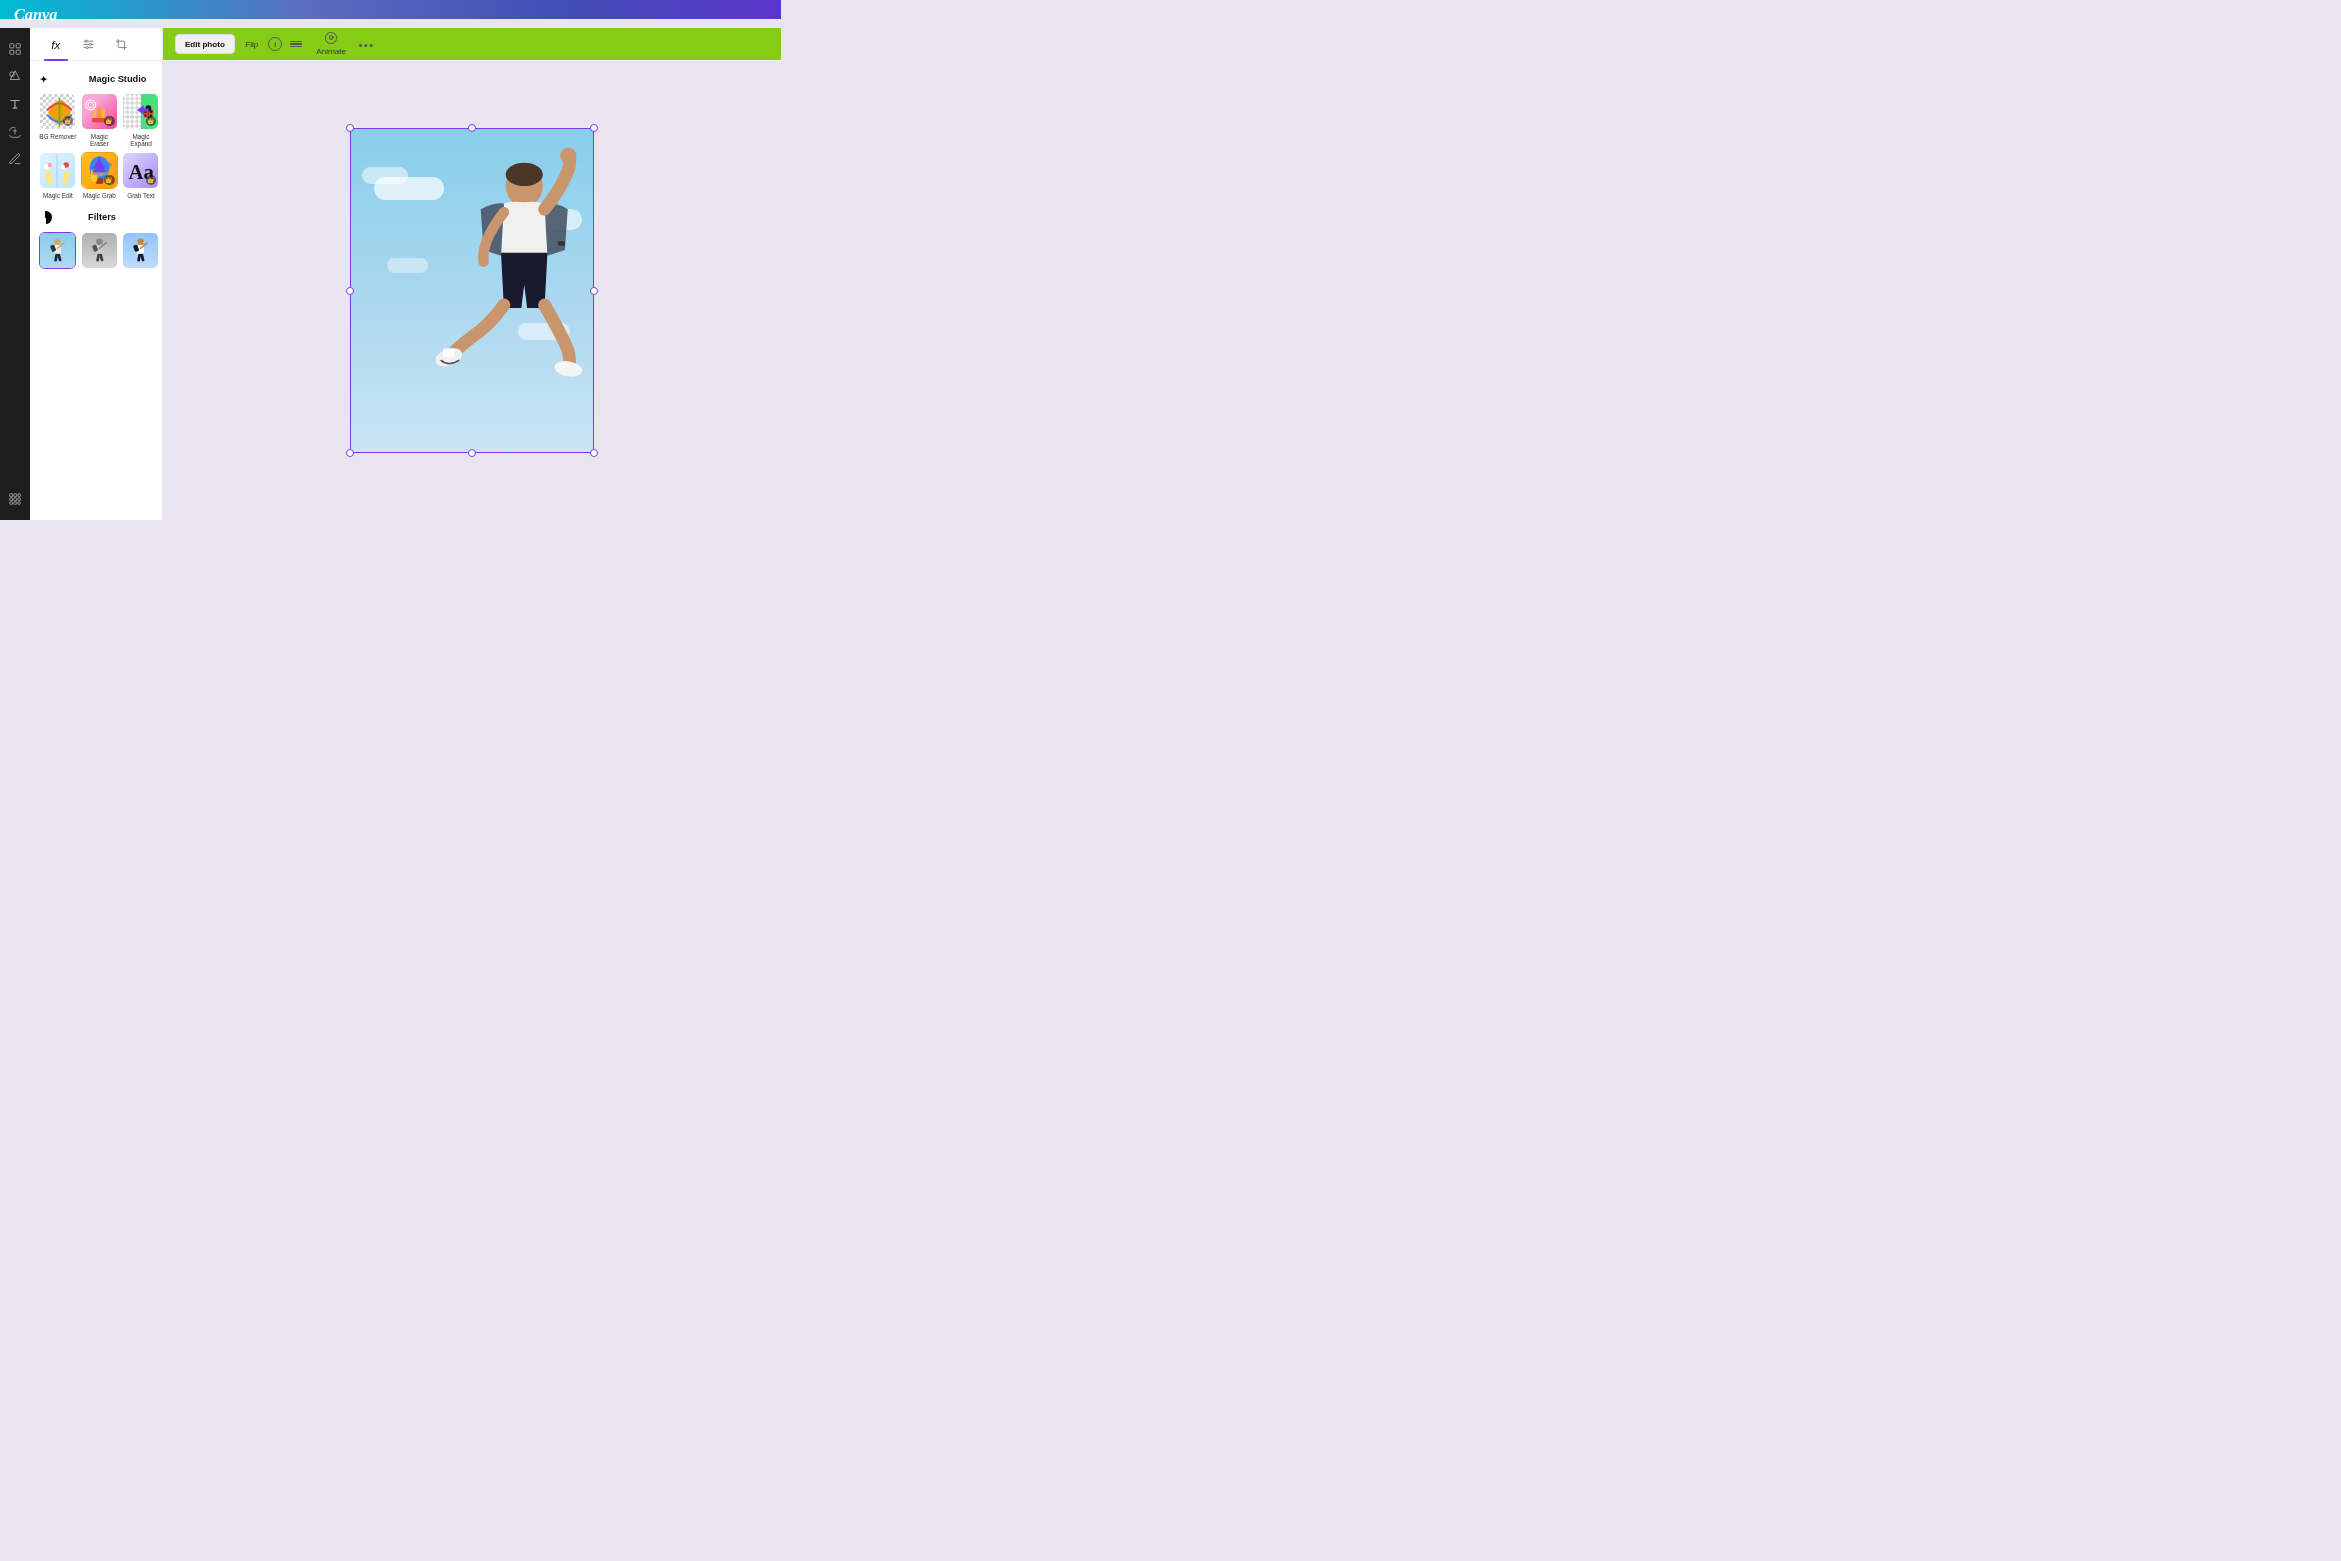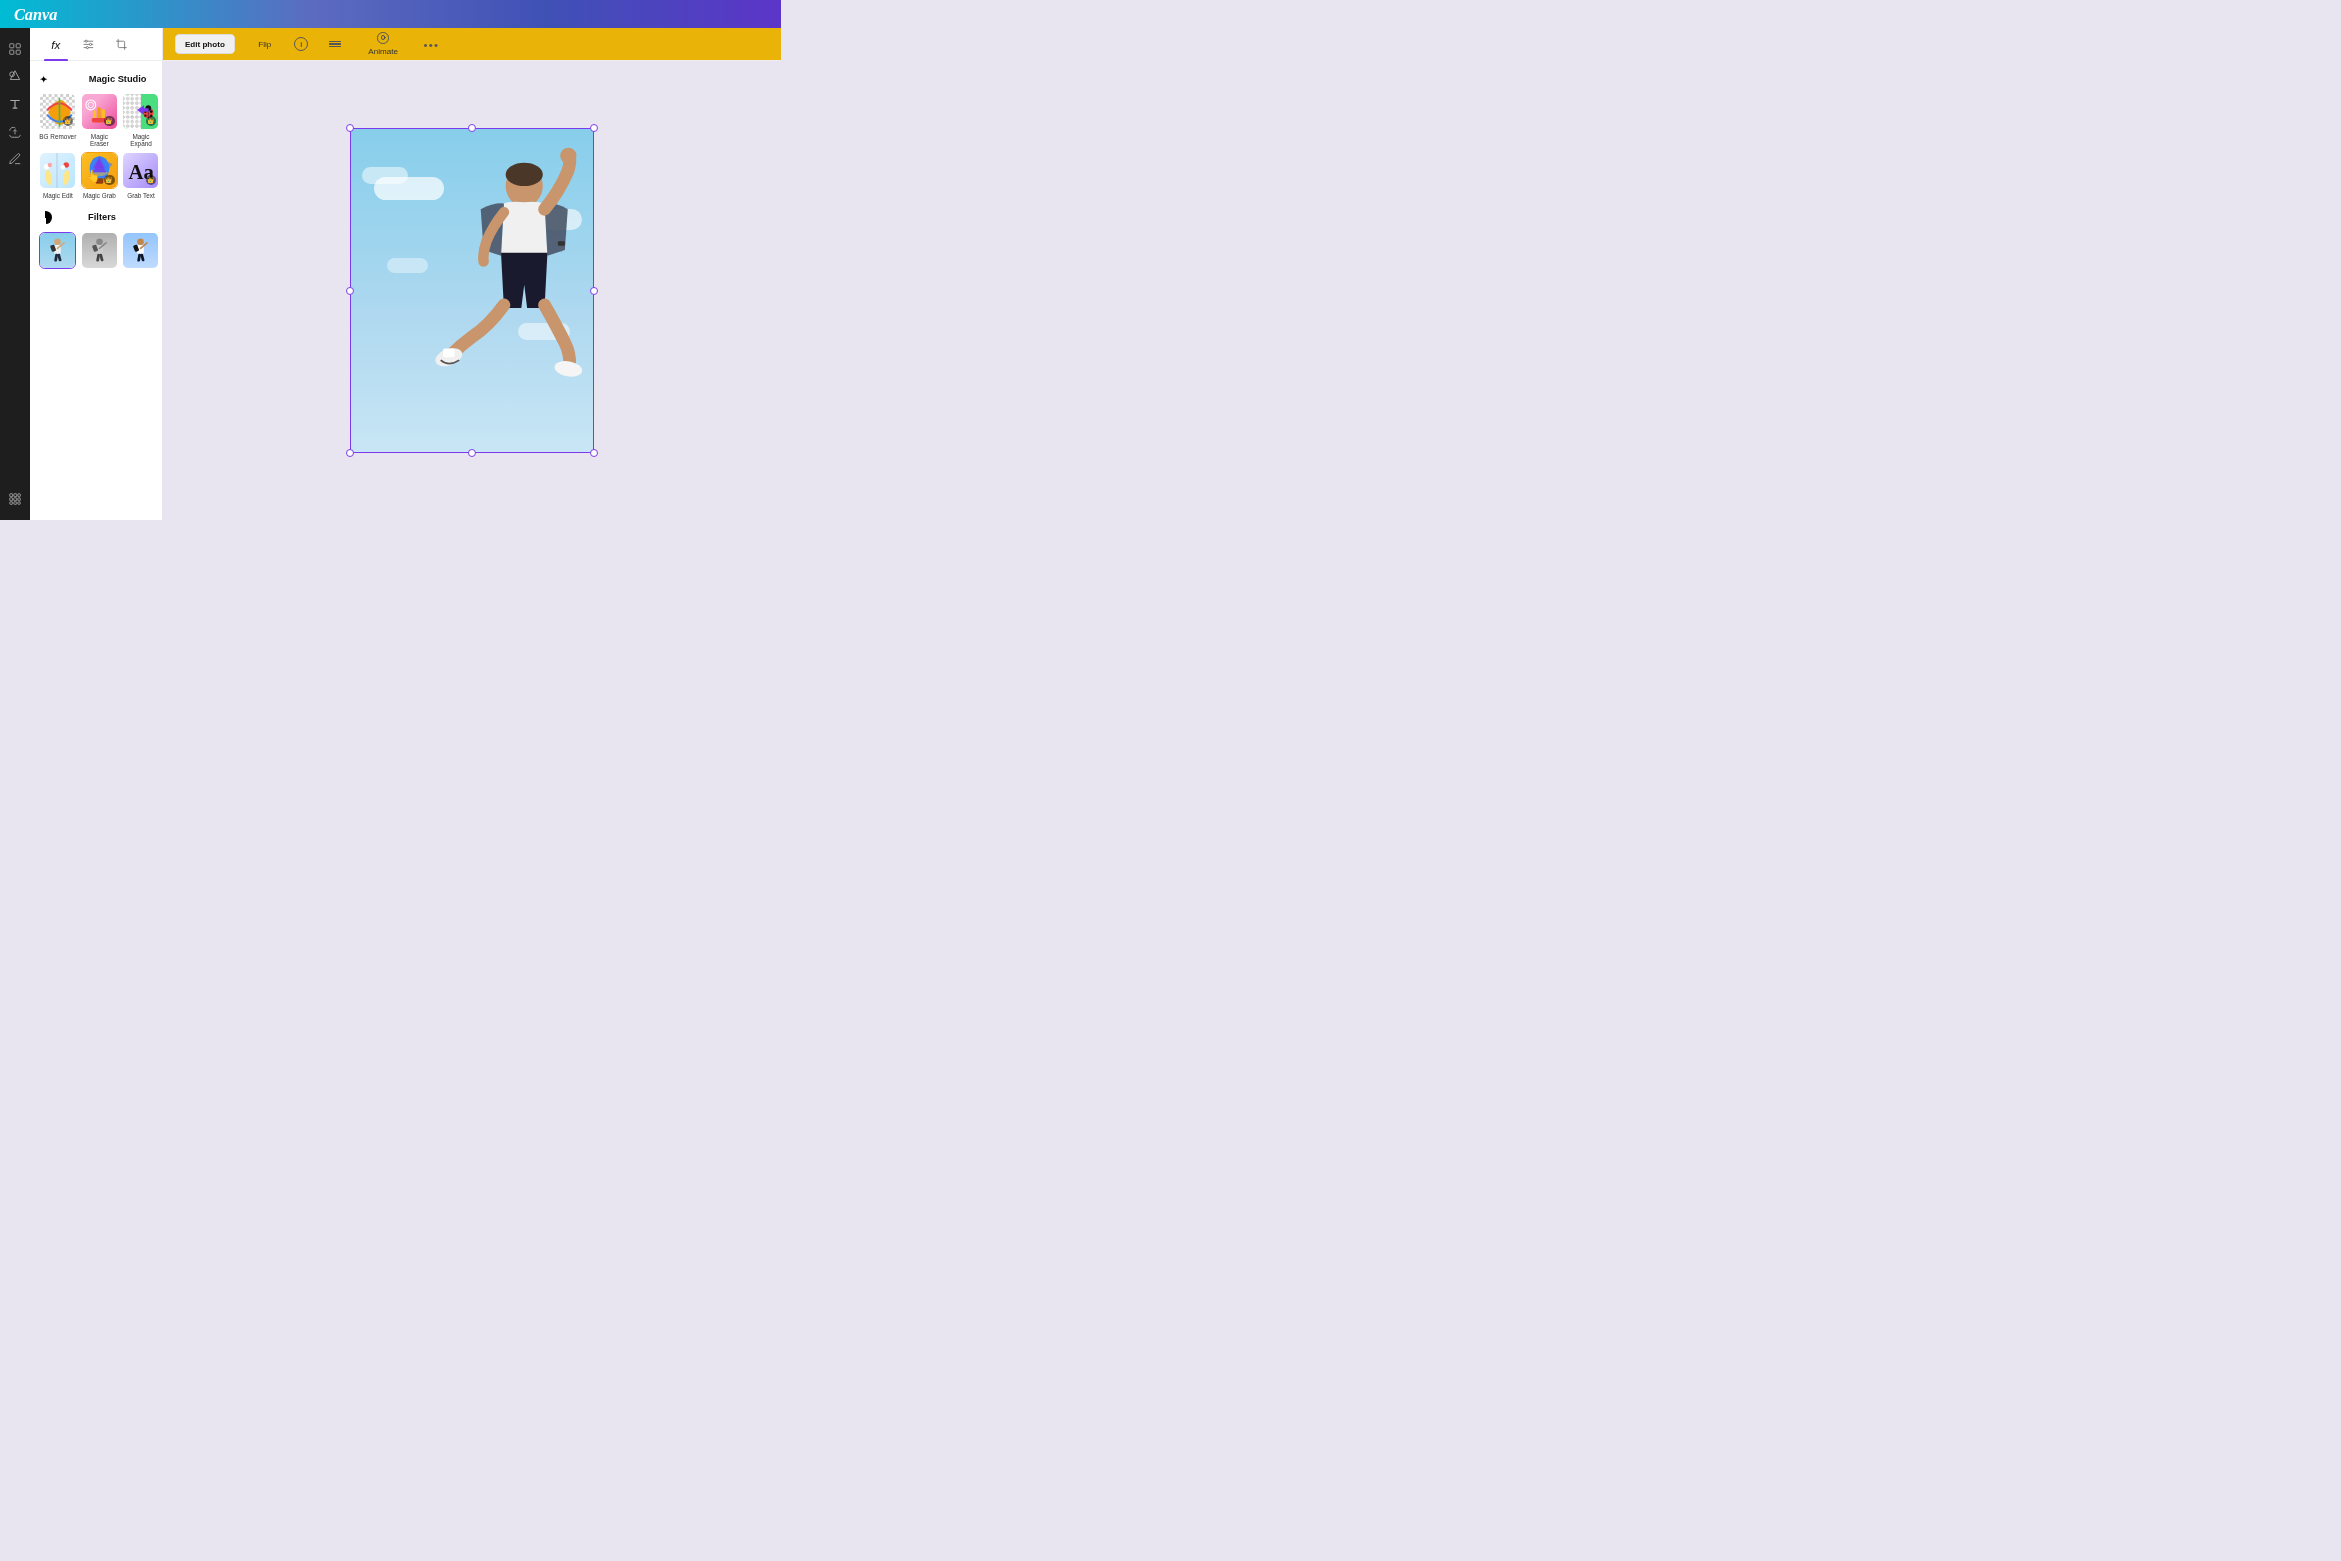--- a/index.html
+++ b/index.html
@@ -9,21 +9,21 @@
       width: 781px;
       height: 520px;
       overflow: hidden;
       position: relative;
     }
 
     
     .top-bar {
       position: absolute;
       top: 0; left: 0; right: 0;
-      height: 28px;
+      height: 19px;
       background: linear-gradient(90deg, #00bcd4 0%, #5c6bc0 40%, #3f51b5 70%, #5c35c9 100%);
       z-index: 10;
     }
 
     .canva-logo {
       position: absolute;
       top: 4.6px;
       left: 14px;
       font-size: 16.3px;
       font-family: 'Georgia', serif;
@@ -217,25 +217,25 @@
       left: 163px;
       right: 0;
       bottom: 0;
       background: #e8e4f0;
       z-index: 3;
     }
 
     
     .action-bar {
       height: 33px;
-      background: #eab308;
+      background: #84cc16;
       display: flex;
       align-items: center;
       padding: 0 11.6px;
-      gap: 16px;
+      gap: 3px;
       border-bottom: 0.6px solid #eee;
     }
 
     .btn-edit-photo {
       background: #f0f0f0;
       border: 0.6px solid #ddd;
       border-radius: 4.6px;
       padding: 4.6px 9.3px;
       font-size: 8.1px;
       font-weight: 600;

